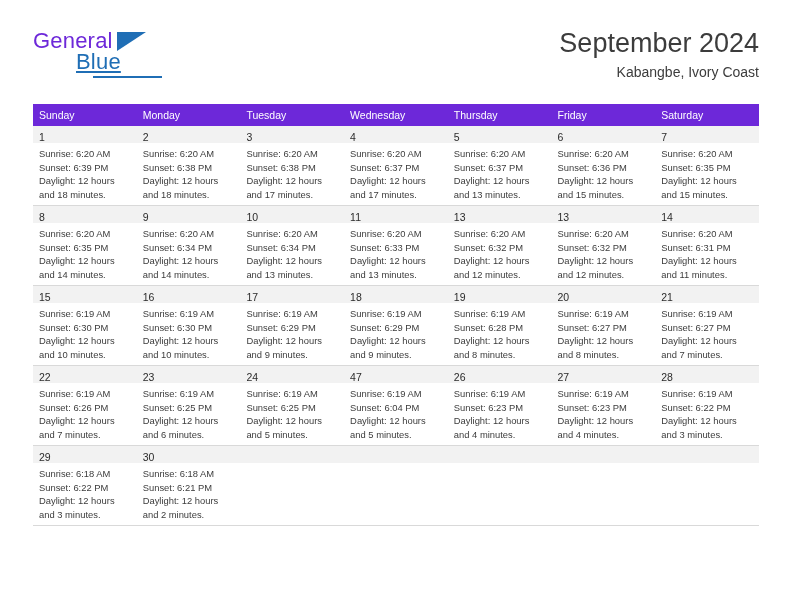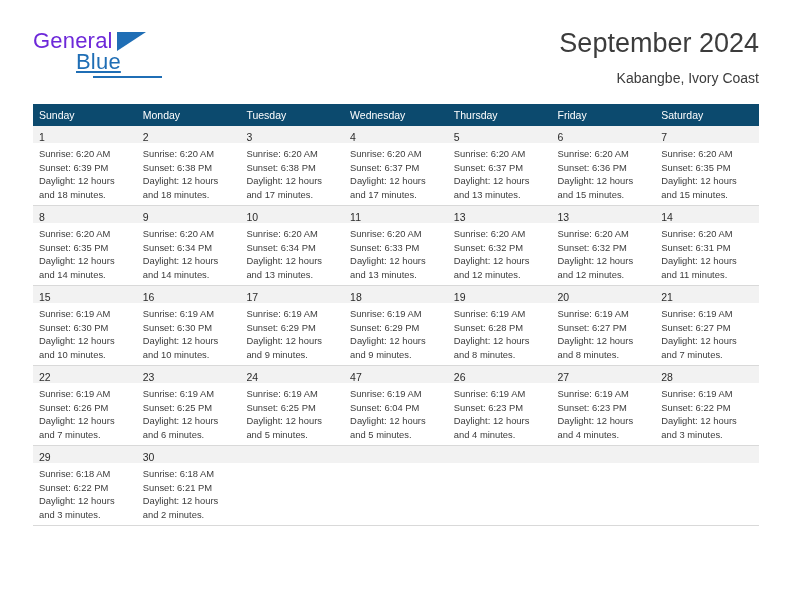--- a/index.html
+++ b/index.html
@@ -80,35 +80,35 @@
   .cal-title {
     font-size: 27px;
     color: #3c3c3c;
     line-height: 34px;
     white-space: nowrap;
   }
   .cal-subtitle {
     font-size: 14px;
     color: #3c3c3c;
     line-height: 20px;
-    margin-top: 8px;
+    margin-top: 2px;
     white-space: nowrap;
   }
 
   
   .calendar {
     position: absolute;
     left: 33px;
     top: 104px;
     width: 726px;
     border-collapse: collapse;
     table-layout: fixed;
   }
   .calendar th {
-    background: #0c4a6e;
+    background: #6d28d9;
     color: #ffffff;
     font-size: 10.5px;
     font-weight: normal;
     text-align: left;
     padding: 5px 0 5px 6px;
     height: 11px;
     border: none;
   }
   .calendar td {
     vertical-align: top;

